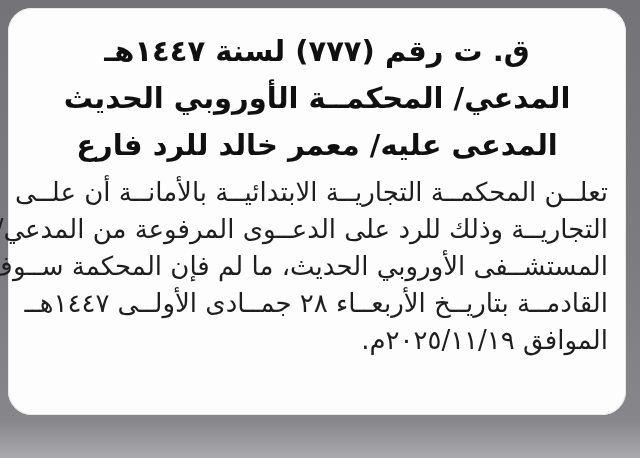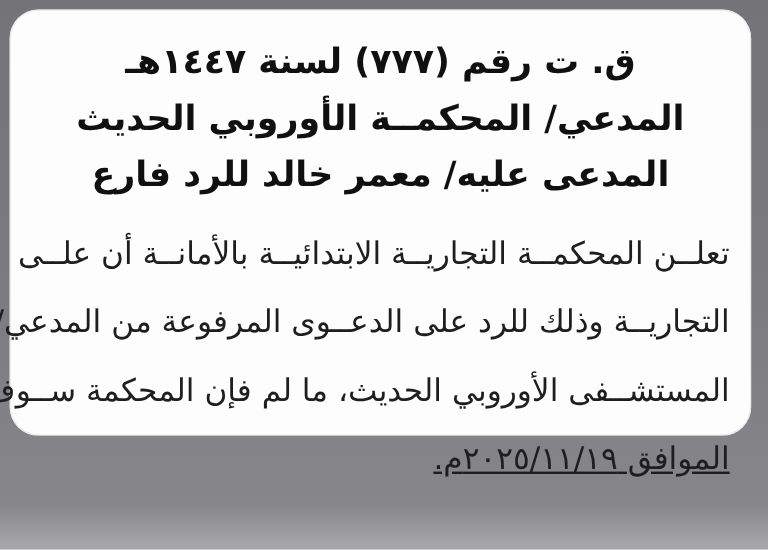--- a/index.html
+++ b/index.html
@@ -12,21 +12,21 @@
   body {
     position: relative;
     background: linear-gradient(180deg, #737378 0%, #7b7b80 55%, #86868b 92%, #aaaaae 100%);
     font-family: "DejaVu Sans", sans-serif;
   }
   .notice-card {
     position: absolute;
     left: 8px;
     top: 8px;
     width: 618px;
-    height: 355px;
+    height: 407px;
     background: #fdfdfd;
     border-radius: 24px;
     box-shadow: inset 0 0 0 1px #e9e9ea;
     box-sizing: border-box;
     direction: rtl;
   }
   .titles {
     padding-top: 20px;
     text-align: center;
     color: #101010;
@@ -45,22 +45,22 @@
     font-size: 26px;
     line-height: 37px;
   }
   .body-line {
     text-align: justify;
     text-align-last: justify;
     white-space: nowrap;
     display: flex;
     justify-content: space-between;
   }
-  .body-line span { flex: 1; text-align: justify; text-align-last: justify; margin-top: 20px; }
-  .body-line.last span { text-align-last: right; text-decoration: underline; }
+  .body-line span { flex: 1; text-align: justify; text-align-last: justify; }
+  .body-line.last span { text-align-last: right; }
 </style>
 </head>
 <body>
 
 <div class="notice-card">
 
   <div class="titles">
     <div class="title-line">ق. ت رقم (٧٧٧) لسنة ١٤٤٧هـ</div>
     <div class="title-line">المدعي/ المحكمــة الأوروبي الحديث</div>
     <div class="title-line">المدعى عليه/ معمر خالد للرد فارع</div>
@@ -69,18 +69,21 @@
   <div class="body-text">
     <div class="body-line">
         <span>تعلــن المحكمــة التجاريــة الابتدائيــة بالأمانــة أن علــى</span>
       </div>
     <div class="body-line">
         <span>التجاريــة وذلك للرد على الدعــوى المرفوعة من المدعي/</span>
       </div>
     <div class="body-line">
         <span>المستشــفى الأوروبي الحديث، ما لم فإن المحكمة ســوف</span>
       </div>
+    <div class="body-line">
+        <span>القادمــة بتاريــخ الأربعــاء ٢٨ جمــادى الأولــى ١٤٤٧هــ</span>
+      </div>
     <div class="body-line last">
         <span>الموافق ٢٠٢٥/١١/١٩م.</span>
       </div>
   </div>
 
 </div>
 
 </body></html>

